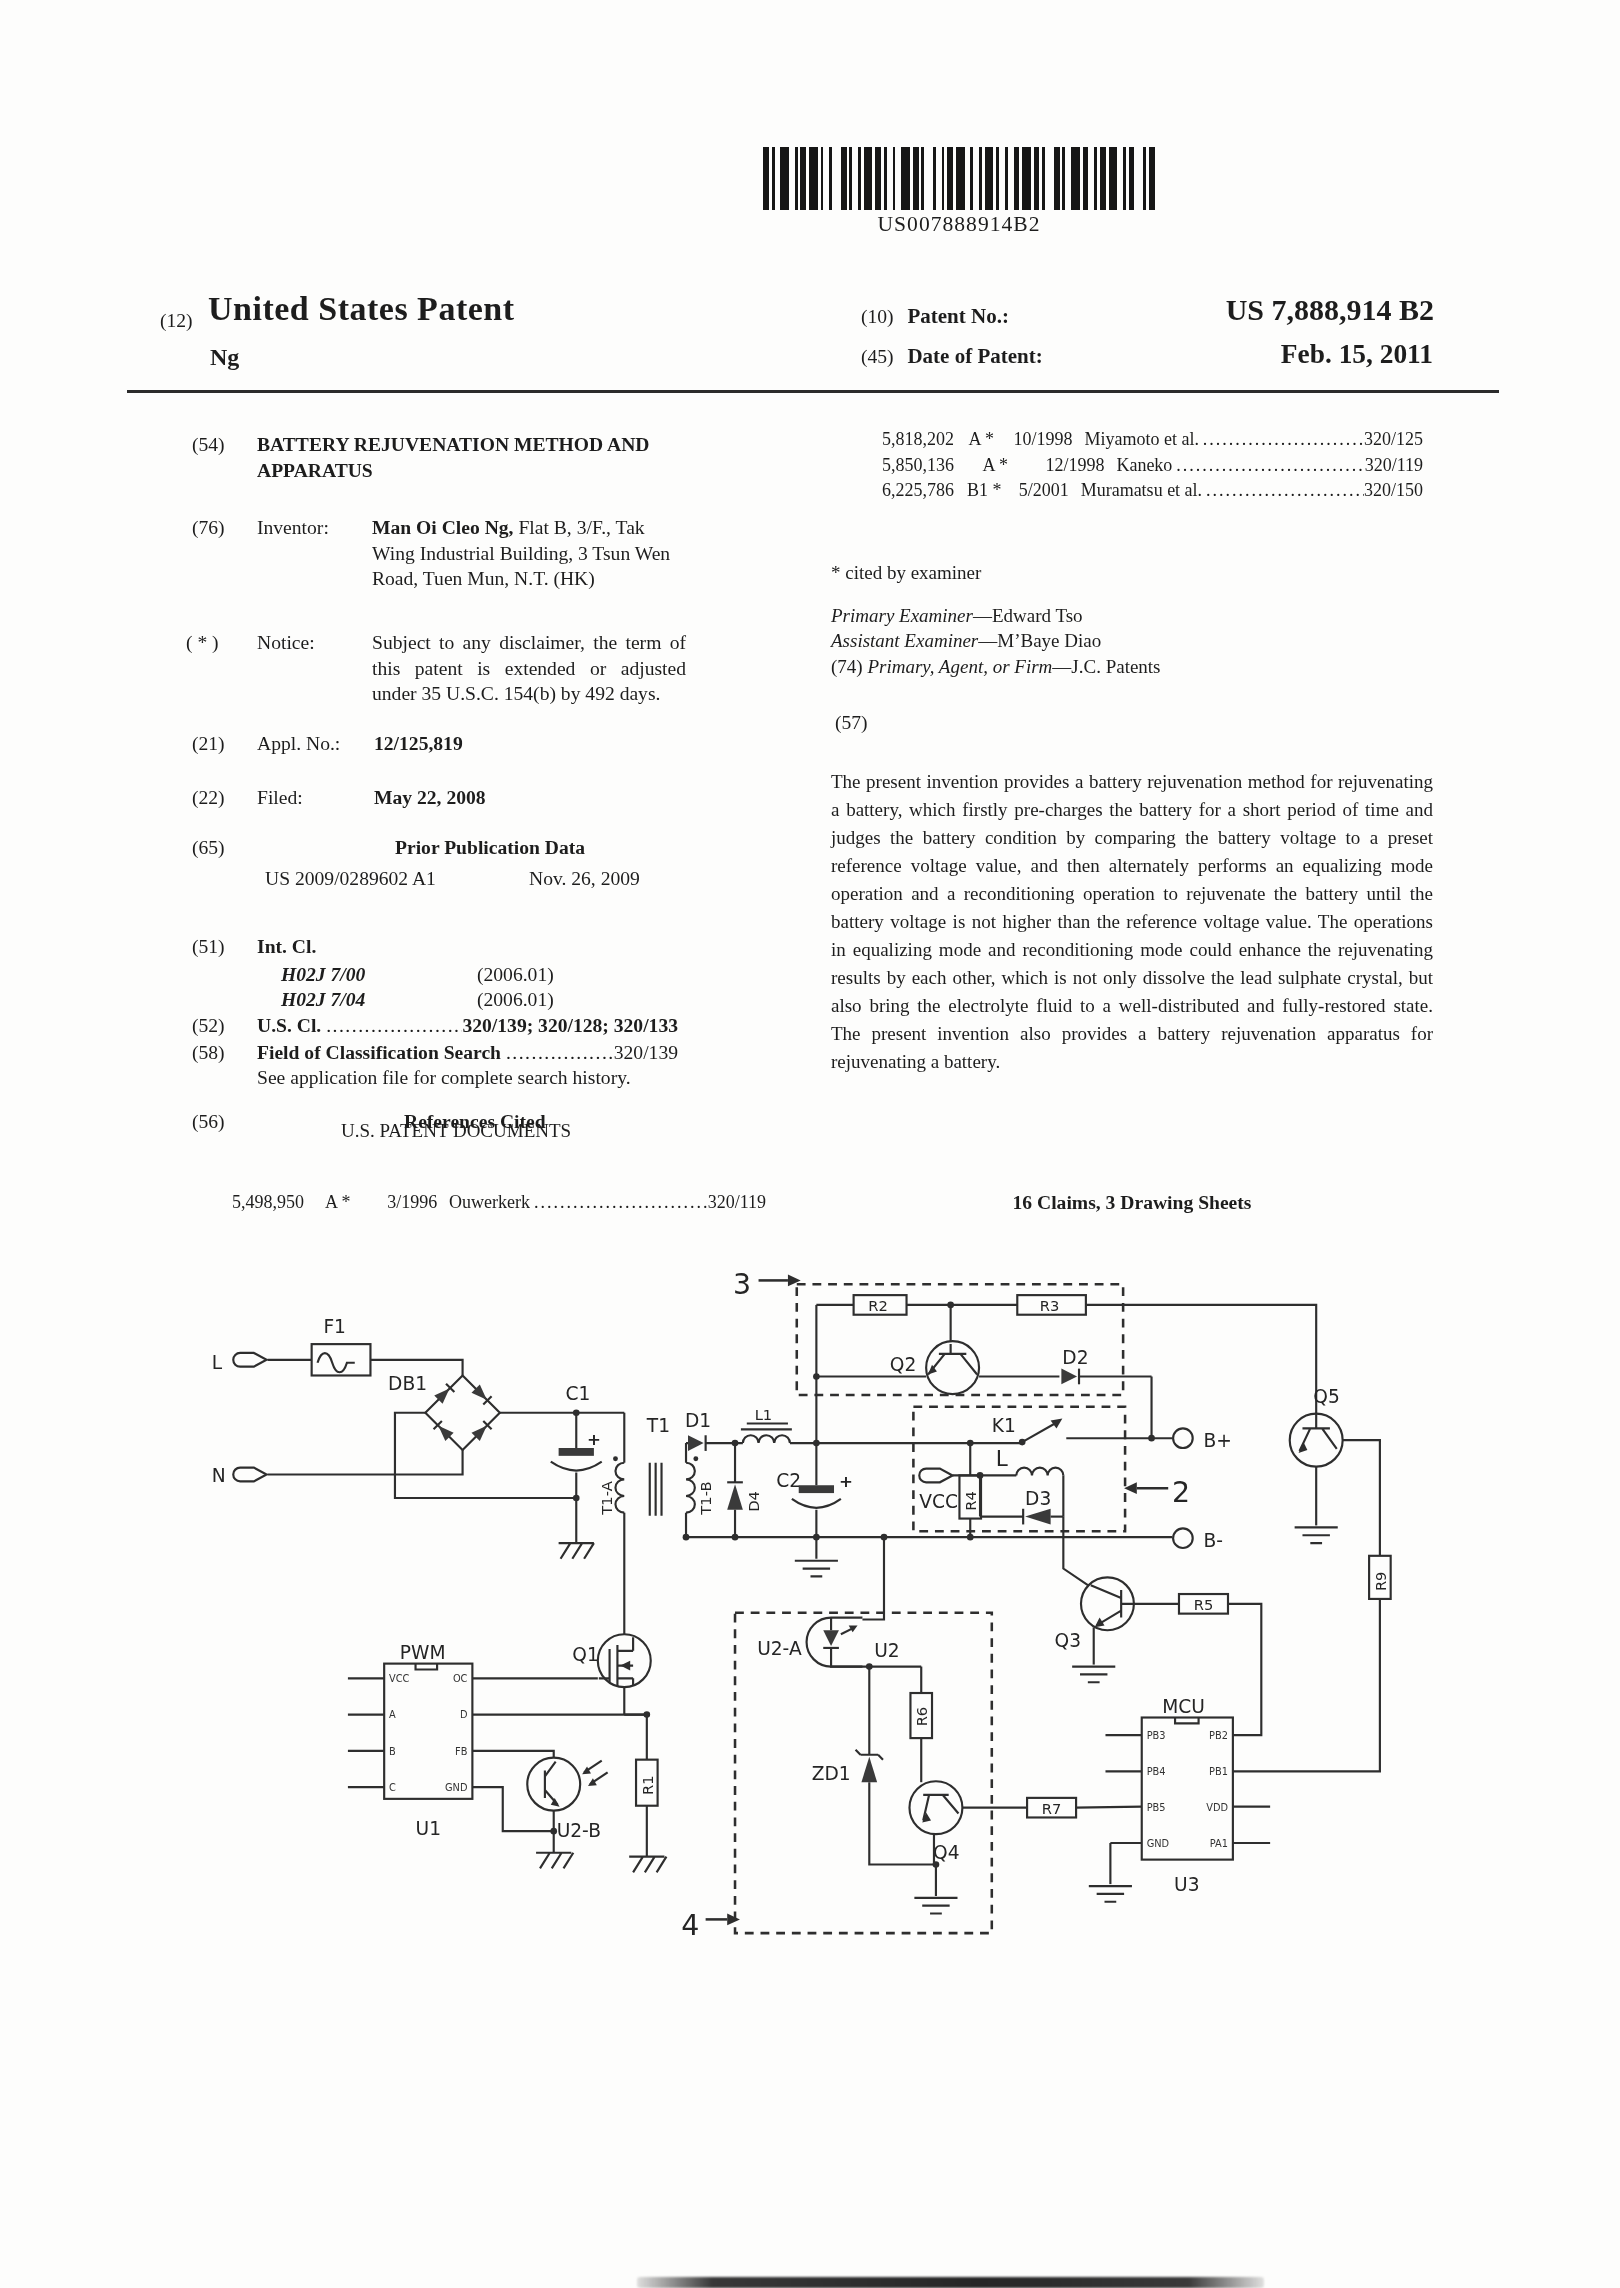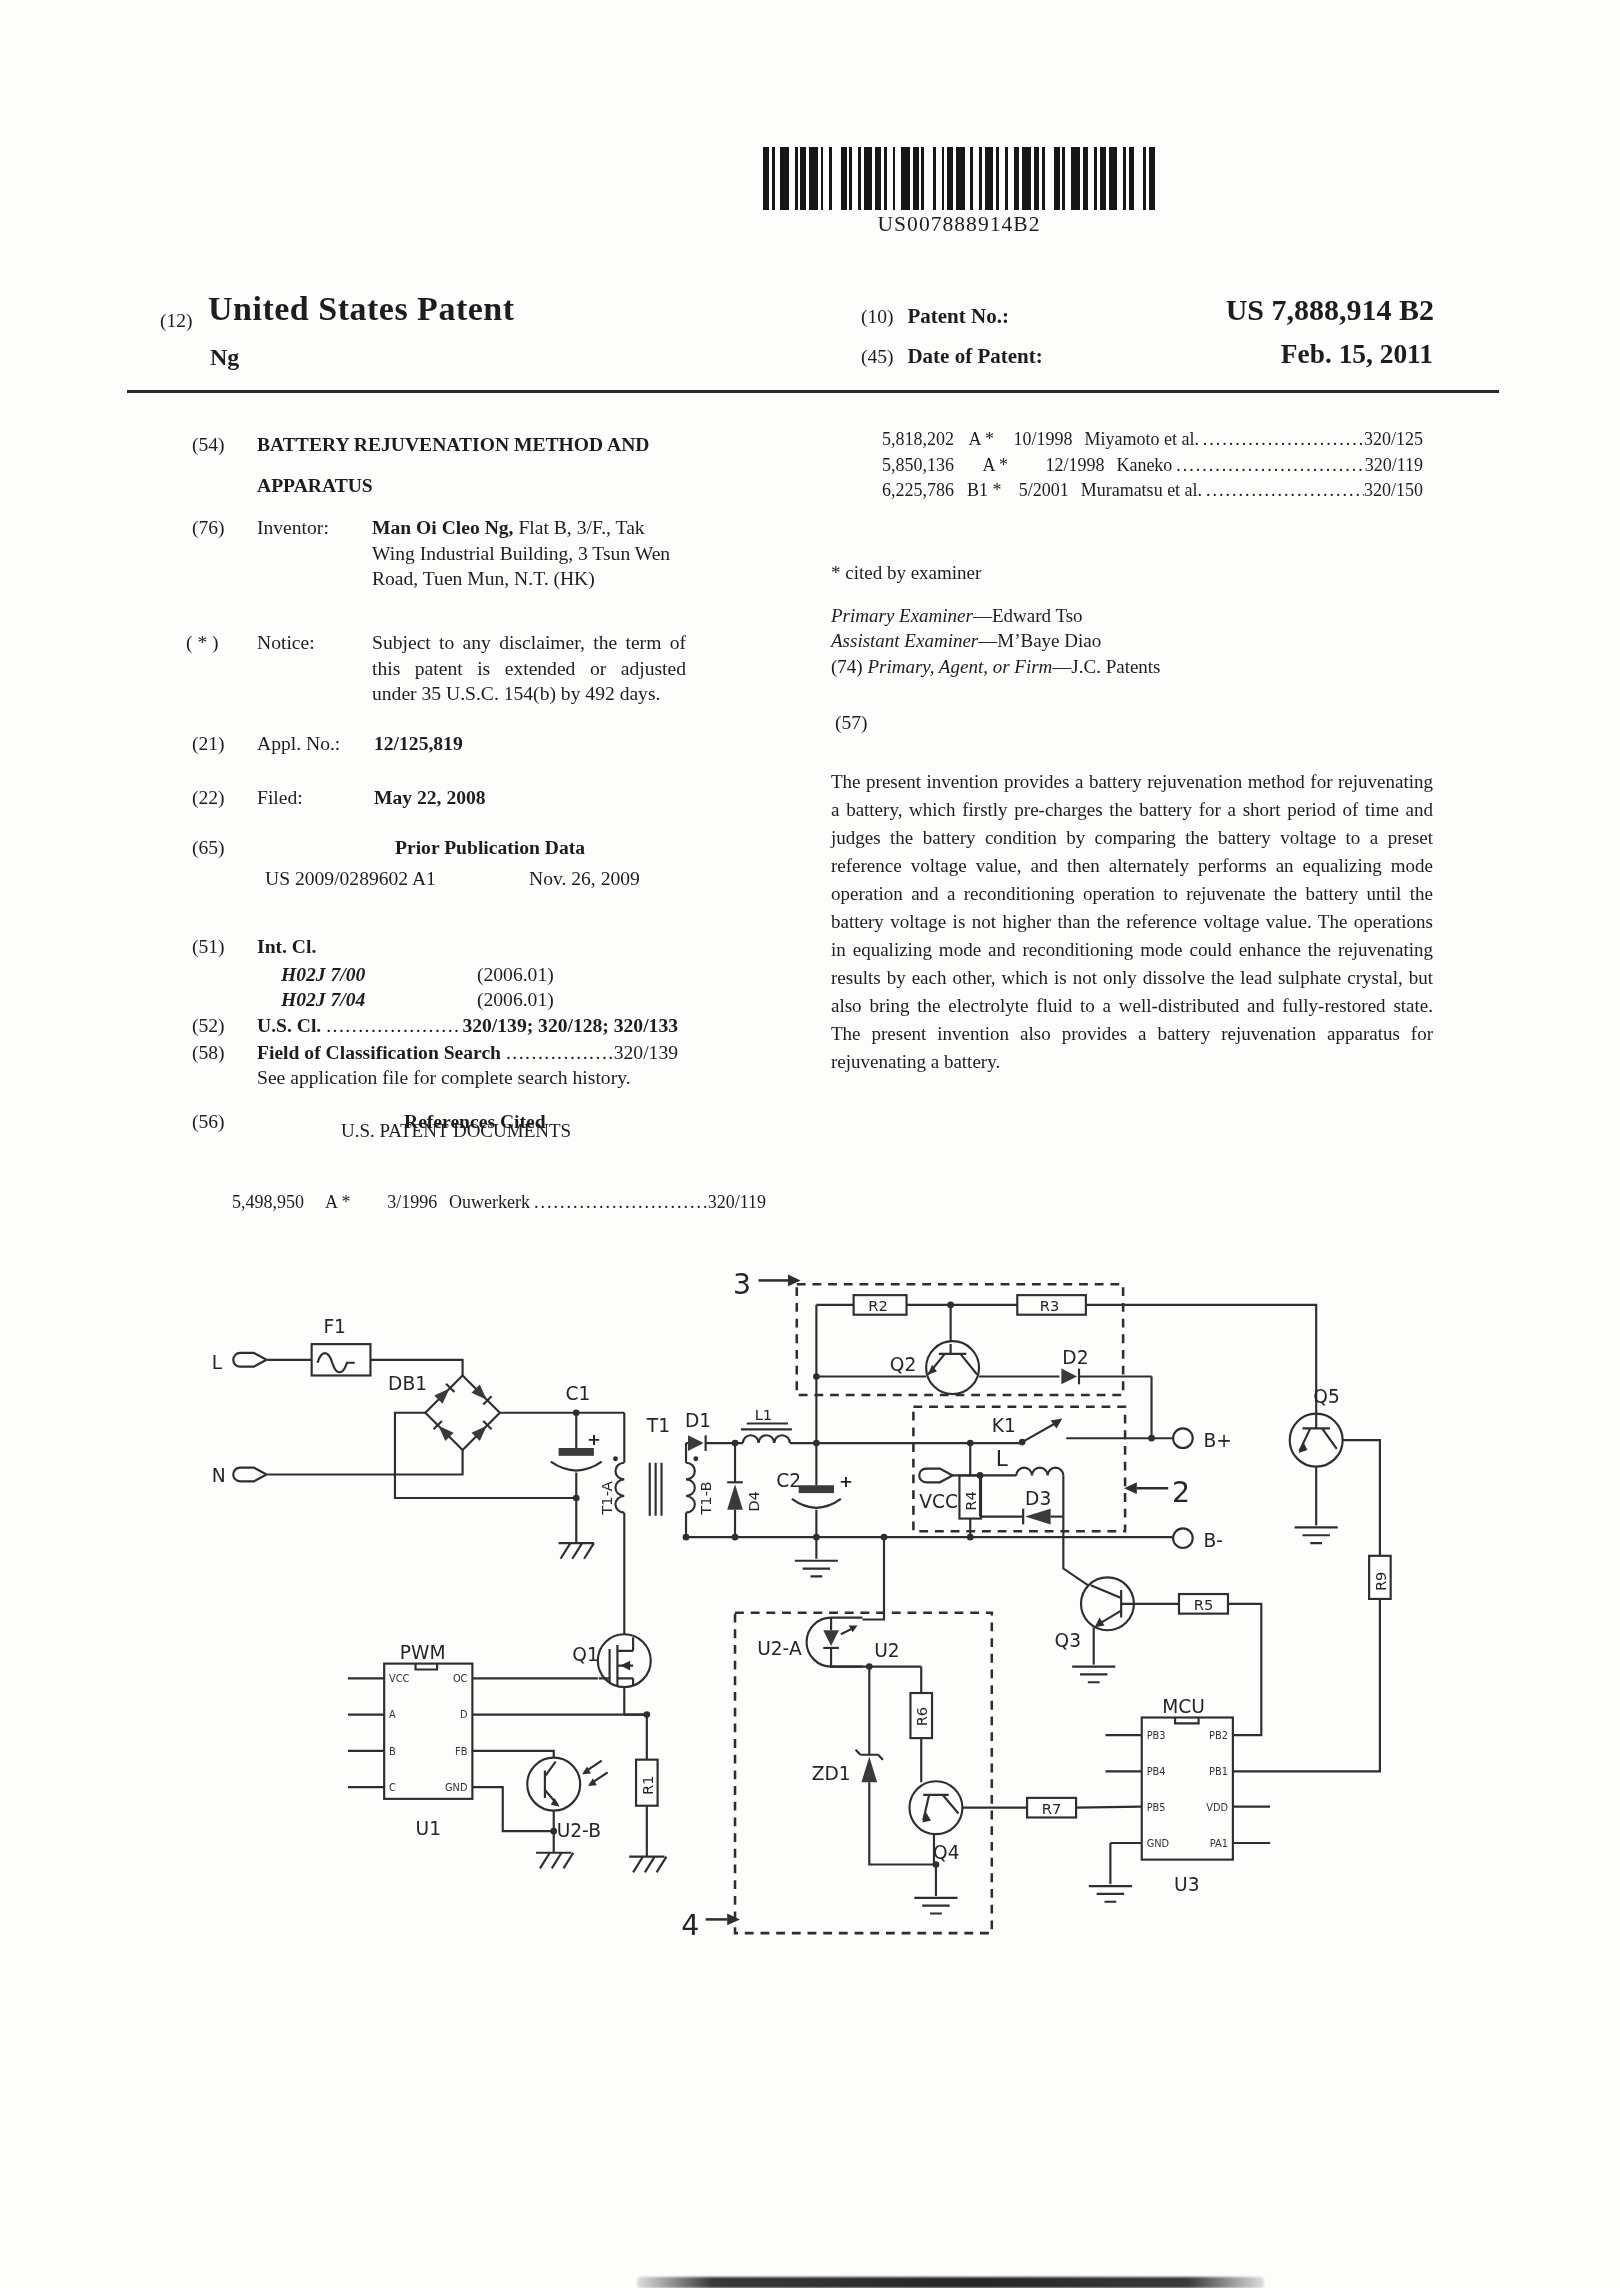--- a/index.html
+++ b/index.html
@@ -148,21 +148,21 @@
   <div class="abs" style="left:861px;top:344px">
     <span class="hnum">(45)</span>
     <span class="hlabel" style="padding-left:9.8px">Date of Patent:</span>
   </div>
   <div class="abs hval2" style="left:1127px;top:339px;width:306px;text-align:right">Feb. 15, 2011</div>
 
   <div class="rule" style="left:127px;top:390px;width:1372px;height:2.9px"></div>
 
   <span class="abs t20" style="left:192px;top:432px">(54)</span>
   <div class="abs t20 b" style="left:257px;top:432px">BATTERY REJUVENATION METHOD AND</div>
-  <div class="abs t20 b" style="left:257px;top:473px">APPARATUS</div>
+  <div class="abs t20 b" style="left:257px;top:458px">APPARATUS</div>
 
   <span class="abs t20" style="left:192px;top:515px">(76)</span>
   <span class="abs t20" style="left:257px;top:515px">Inventor:</span>
   <div class="abs t20" style="left:372px;top:515px;width:312px"><span class="b">Man Oi Cleo Ng,</span><span> Flat B, 3/F., Tak Wing Industrial Building, 3 Tsun Wen Road, Tuen Mun, N.T. (HK)</span></div>
 
   <span class="abs t20" style="left:186px;top:630px">( * )</span>
   <span class="abs t20" style="left:257px;top:630px">Notice:</span>
   <div class="abs t20 just" style="left:372px;top:630px;width:314px">Subject to any disclaimer, the term of this patent is extended or adjusted under 35 U.S.C. 154(b) by 492 days.</div>
 
   <span class="abs t20" style="left:192px;top:731px">(21)</span>
@@ -241,20 +241,21 @@
   <div class="abs t19" style="left:831px;top:560px">* cited by examiner</div>
 
   <div class="abs t19" style="left:831px;top:603px"><span class="i">Primary Examiner</span><span>—Edward Tso</span></div>
   <div class="abs t19" style="left:831px;top:628px"><span class="i">Assistant Examiner</span><span>—M’Baye Diao</span></div>
   <div class="abs t19" style="left:831px;top:654px"><span>(74) </span><span class="i">Primary, Agent, or Firm</span><span>—J.C. Patents</span></div>
 
   <span class="abs t20" style="left:835px;top:710px">(57)</span>
 
   <div class="abs just" style="left:831px;top:768px;width:602px;font-size:19px;line-height:28px">The present invention provides a battery rejuvenation method for rejuvenating a battery, which firstly pre-charges the battery for a short period of time and judges the battery condition by comparing the battery voltage to a preset reference voltage value, and then alternately performs an equalizing mode operation and a reconditioning operation to rejuvenate the battery until the battery voltage is not higher than the reference voltage value. The operations in equalizing mode and reconditioning mode could enhance the rejuvenating results by each other, which is not only dissolve the lead sulphate crystal, but also bring the electrolyte fluid to a well-distributed and fully-restored state. The present invention also provides a battery rejuvenation apparatus for rejuvenating a battery.</div>
 
+  <div class="abs t20 b" style="left:831px;top:1190px;width:602px;text-align:center">16 Claims, 3 Drawing Sheets</div>
 
   <svg class="abs" style="left:0;top:1245px" width="1620" height="750" viewBox="0 1270 1653 765" fill="none" stroke="#2e2e2e" stroke-width="2.2">
 
     <g>
       <text x="216" y="1396" class="clabel">L</text>
       <path d="M245,1380 h14 l13,7 -13,7 h-14 a7,7 0 0 1 0,-14 z"></path>
       <path d="M273,1387 H318"></path>
       <text x="330" y="1360" class="clabel">F1</text>
       <rect x="318" y="1371" width="60" height="32"></rect>
       <path d="M324,1390 c4,-13 11,-13 15,0 c4,13 11,13 15,0 h8"></path>

